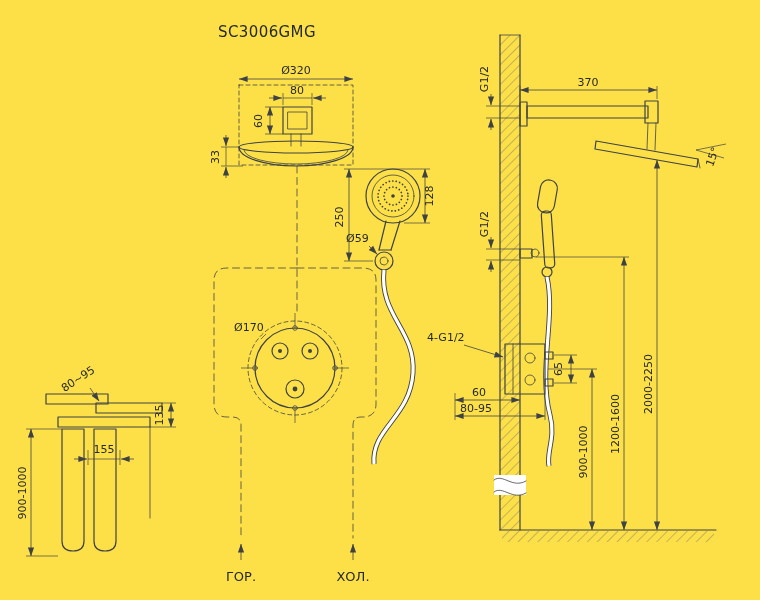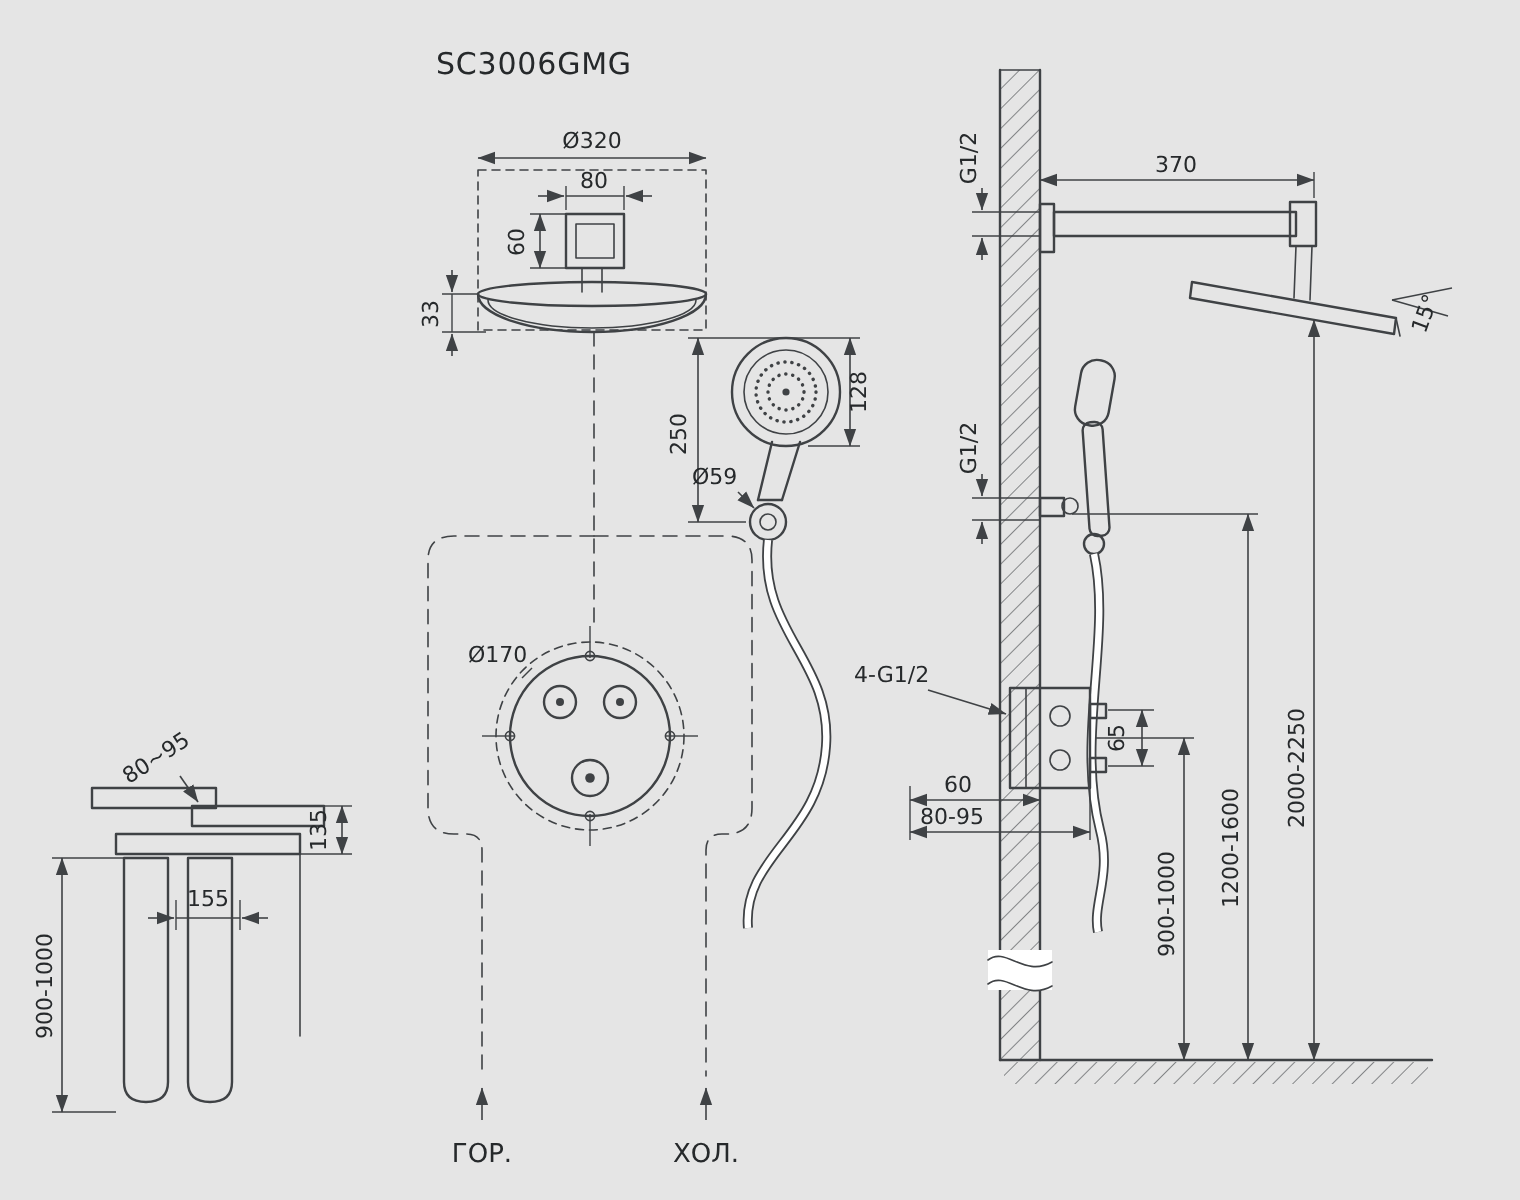--- a/index.html
+++ b/index.html
@@ -1,16 +1,16 @@
 <!DOCTYPE html>
 <html><head>
 <meta charset="utf-8">
 <style>
   html,body{margin:0;padding:0;background:#ffffff;}
-  .page{width:760px;height:600px;background:#e5e5e5;position:relative;overflow:hidden;}
+  .page{width:760px;height:600px;background:#fde047;position:relative;overflow:hidden;}
   svg{display:block;}
   .ln{fill:none;stroke:#3f4245;stroke-width:1.2;stroke-linecap:round;stroke-linejoin:round;}
   .thin{stroke-width:0.8;}
   .dim{fill:none;stroke:#3f4245;stroke-width:0.8;}
   .ext{fill:none;stroke:#3f4245;stroke-width:0.7;}
   .dash{stroke-dasharray:7 4.5;}
   .dash2{stroke-dasharray:4 3;}
   .spray{fill:none;stroke:#3f4245;stroke-width:1.7;stroke-dasharray:0.1 3.4;stroke-linecap:round;}
   .hose-o{fill:none;stroke:#3f4245;stroke-width:5;}
   .hose-i{fill:none;stroke:#ffffff;stroke-width:3.2;}

